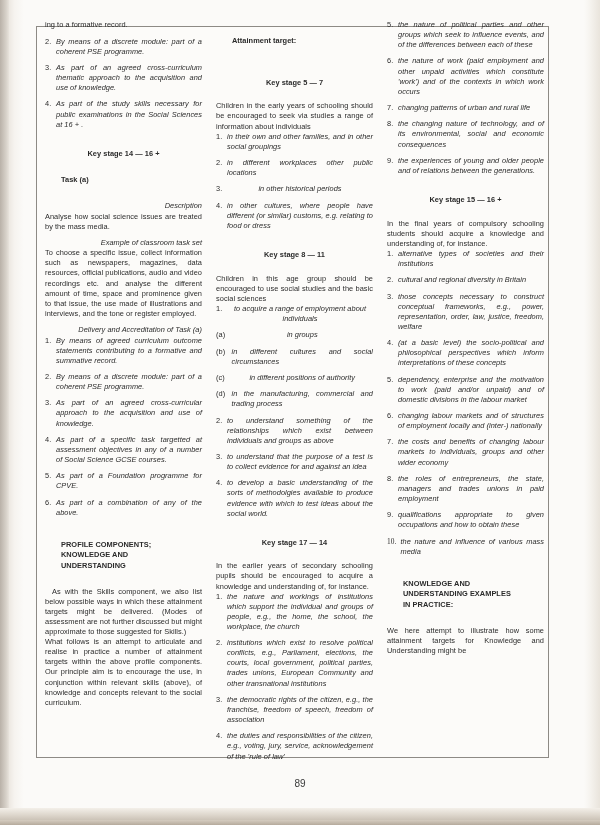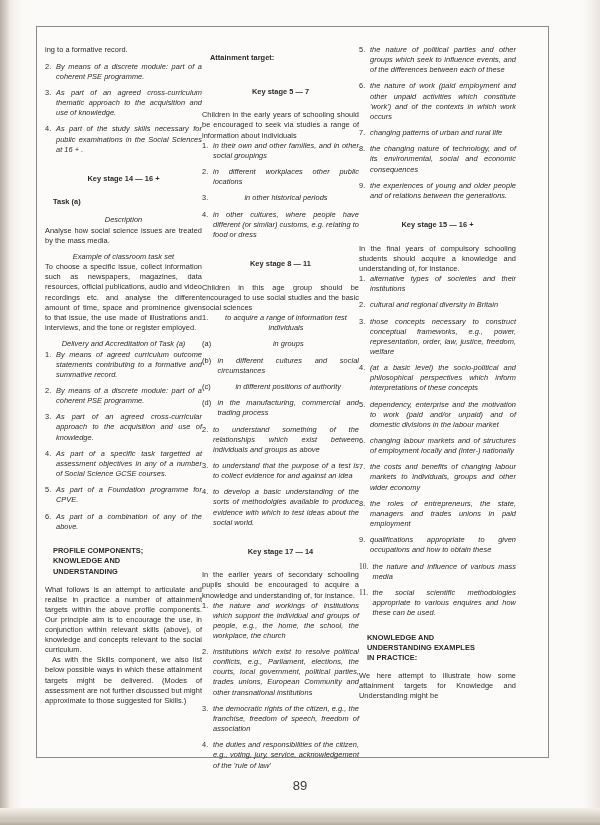--- a/index.html
+++ b/index.html
@@ -68,53 +68,54 @@
     left: 36px; top: 26px;
     width: 513px; height: 732px;
     border: 1px solid #8d8a85;
     box-sizing: border-box;
     background: #fcfbf9;
   }
 
   
   .columns {
     position: absolute;
-    left: 45px; top: 45px;
+    left: 45px; top: 20px;
     width: 500px; height: 716px;
     display: flex;
+    gap: 14px;
   }
   .col {
     width: 157px;
     font-size: 7.4px;
     line-height: 10.1px;
     color: #2b2b2b;
     letter-spacing: 0.005em;
   }
 
   
   .p {
     margin: 0 0 0 0;
     text-align: justify;
     -webkit-hyphens: none;
     hyphens: none;
   }
-  .p.flush { text-align: center; }
+  .p.flush { text-align: right; }
   .p.indent { text-indent: 7px; }
   .spacer { height: 6.5px; }
   .spacer-sm { height: 3.2px; }
 
   .center-head {
     text-align: center;
     font-weight: bold;
     margin: 13px;
   }
   .ital { font-style: italic; }
   .head-bold {
     font-weight: bold;
-    margin: 8px;
+    margin: 16px;
     text-align: left;
   }
 
   
   .li {
     display: flex;
     align-items: flex-start;
     margin: 0 0 0 0;
   }
   .li .mk {
@@ -132,21 +133,21 @@
   }
   .li .bd.flush { text-align: center; }
   .li + .li { margin-top: 6.2px; }
 
   
   .folio {
     position: absolute;
     left: 0; top: 778px;
     width: 600px;
     text-align: center;
-    font-size: 13px;
+    font-size: 10px;
     color: #3a3a3a;
     font-family: "Liberation Sans", sans-serif;
   }
 </style>
 </head>
 <body>
 
 <div class="scan">
   <div class="page-sheet"></div>
   <div class="right-edge"></div>
@@ -207,22 +208,22 @@
       <div class="li">
         <span class="mk">6.</span>
         <span class="bd">As part of a combination of any of the above.</span>
       </div>
       <div class="spacer"></div>
       <div class="head-bold">
         <div>PROFILE COMPONENTS;</div>
         <div>KNOWLEDGE AND</div>
         <div>UNDERSTANDING</div>
       </div>
+      <p class="p indent">As with the Skills component, we also list below possible ways in which these attainment targets might be delivered. (Modes of assessment are not further discussed but might approximate to those suggested for Skills.)</p>
       <p class="p">What follows is an attempt to articulate and realise in practice a number of attainment targets within the above profile components. Our principle aim is to encourage the use, in conjunction within relevant skills (above), of knowledge and concepts relevant to the social curriculum.</p>
-      <p class="p indent">As with the Skills component, we also list below possible ways in which these attainment targets might be delivered. (Modes of assessment are not further discussed but might approximate to those suggested for Skills.)</p>
     </div>
   <div class="col" id="col-1">
       <p class="head-bold">Attainment target:</p>
       <div class="spacer-sm"></div>
       <p class="center-head">Key stage 5 — 7</p>
       <p class="p">Children in the early years of schooling should be encouraged to seek via studies a range of information about individuals</p>
       <div class="li">
         <span class="mk">1.</span>
         <span class="bd">in their own and other families, and in other social groupings</span>
       </div>
@@ -236,21 +237,21 @@
       </div>
       <div class="li">
         <span class="mk">4.</span>
         <span class="bd">in other cultures, where people have different (or similar) customs, e.g. relating to food or dress</span>
       </div>
       <div class="spacer"></div>
       <p class="center-head">Key stage 8 — 11</p>
       <p class="p">Children in this age group should be encouraged to use social studies and the basic social sciences</p>
       <div class="li">
         <span class="mk">1.</span>
-        <span class="bd flush">to acquire a range of information test individuals</span>
+        <span class="bd flush">to acquire a range of employment about individuals</span>
       </div>
       <div class="li">
         <span class="mk w15">(a)</span>
         <span class="bd flush">in groups</span>
       </div>
       <div class="li">
         <span class="mk w15">(b)</span>
         <span class="bd">in different cultures and social circumstances</span>
       </div>
       <div class="li">
@@ -349,24 +350,20 @@
         <span class="mk">8.</span>
         <span class="bd">the roles of entrepreneurs, the state, managers and trades unions in paid employment</span>
       </div>
       <div class="li">
         <span class="mk">9.</span>
         <span class="bd">qualifications appropriate to given occupations and how to obtain these</span>
       </div>
       <div class="li">
         <span class="mk w13">10.</span>
         <span class="bd">the nature and influence of various mass media</span>
-      </div>
-      <div class="li">
-        <span class="mk w13">11.</span>
-        <span class="bd">the social scientific methodologies appropriate to various enquires and how these can be used.</span>
       </div>
       <div class="spacer"></div>
       <div class="head-bold">
         <div>KNOWLEDGE AND</div>
         <div>UNDERSTANDING EXAMPLES</div>
         <div>IN PRACTICE:</div>
       </div>
       <p class="p">We here attempt to illustrate how some attainment targets for Knowledge and Understanding might be</p>
     </div>
 </div>

